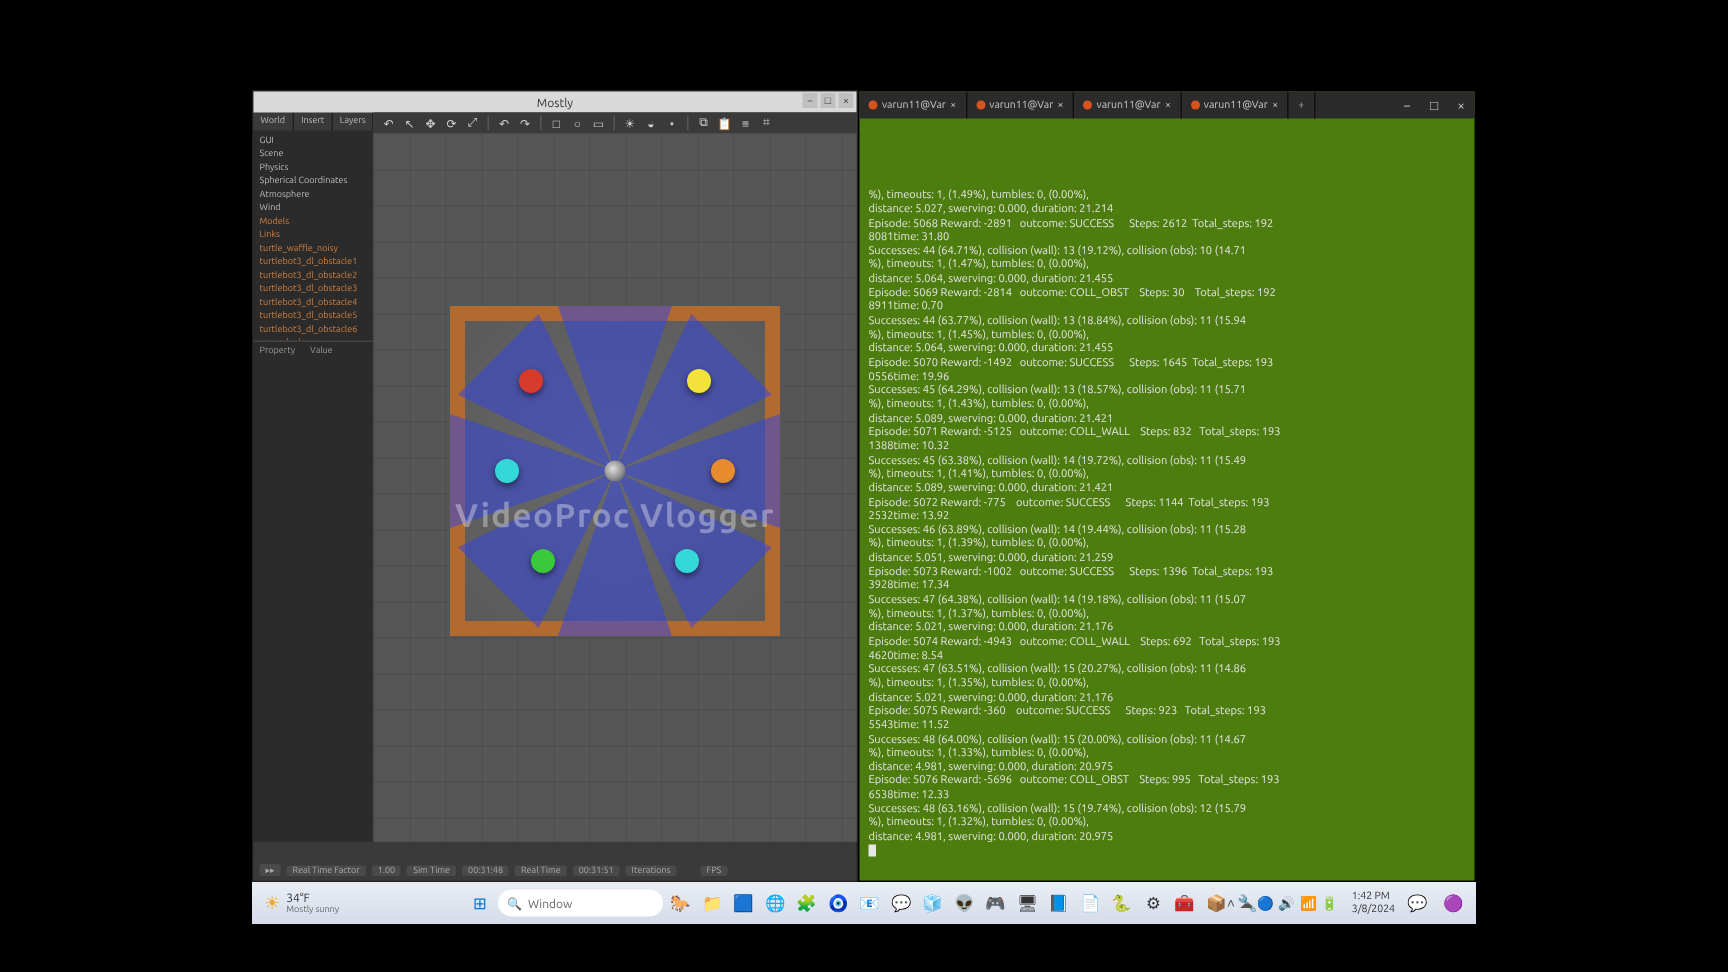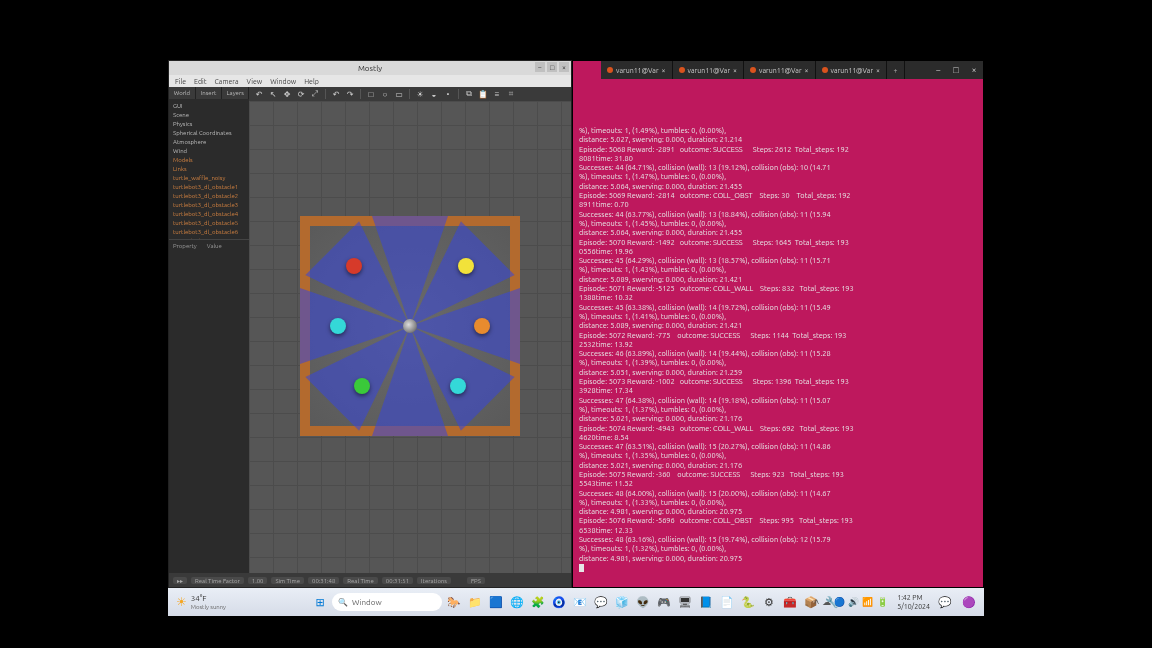--- a/index.html
+++ b/index.html
@@ -36,21 +36,21 @@
 .arena .floor { position: absolute; inset: 0; background: radial-gradient(circle at center, #6a6a6a, #5a5a5a); }
 .cones { position: absolute; inset: 0; }
 .cone { position: absolute; left: 50%; top: 50%; width: 0; height: 0; border-left: 38px solid transparent; border-right: 38px solid transparent; border-bottom: 110px solid rgba(55,70,220,0.55); transform-origin: 50% 0; }
 .peg { position: absolute; width: 16px; height: 16px; border-radius: 50%; transform: translate(-50%, -50%); box-shadow: 0 2px 4px rgba(0,0,0,0.5); }
 .robot { position: absolute; left: 50%; top: 50%; width: 14px; height: 14px; border-radius: 50%; background: radial-gradient(circle at 40% 40%, #ddd, #888 60%, #444); transform: translate(-50%, -50%); }
 .watermark { position: absolute; left: 50%; top: 54%; transform: translate(-50%,-50%); font-size: 22px; font-weight: 600; color: rgba(255,255,255,0.35); letter-spacing: 1px; pointer-events: none; white-space: nowrap; }
 .gz-status { position: absolute; left: 0; right: 0; bottom: 0; height: 14px; background: #3a3a3a; display: flex; align-items: center; gap: 4px; padding: 0 4px; font-size: 6px; color: #aaa; }
 .gz-status .btn { padding: 0 4px; background: #4a4a4a; border-radius: 2px; }
 
 
-.term { position: absolute; left: 404px; top: 0; width: 412px; height: 528px; background: #be185d; border: 1px solid #000; padding-left: 28px; }
+.term { position: absolute; left: 404px; top: 0; width: 412px; height: 528px; background: #4d7c0f; border: 1px solid #000; }
 .term-tabs { height: 18px; background: #2b2b2b; display: flex; align-items: stretch; }
 .term-tab { display: flex; align-items: center; gap: 3px; padding: 0 6px; font-size: 7px; color: #ccc; border-right: 1px solid #111; }
 .term-tab .dot { width: 6px; height: 6px; border-radius: 50%; background: #d9531e; }
 .term-tab.add { color: #aaa; justify-content: center; width: 18px; }
 .term-wctl { margin-left: auto; display: flex; }
 .term-wctl span { width: 18px; text-align: center; font-size: 9px; color: #ccc; line-height: 18px; }
 .term-body { position: absolute; top: 18px; left: 0; right: 0; bottom: 0; padding: 3px 6px; overflow: hidden; font-family: "Ubuntu Mono","DejaVu Sans Mono",monospace; font-size: 7.4px; line-height: 9.3px; color: #e6e6e6; white-space: pre; margin-top: 44px; }
 .term-body .line { display: block; }
 .cursor { display:inline-block; width:5px; height:8px; background:#e6e6e6; vertical-align:middle; }
 
@@ -73,28 +73,20 @@
 
     <div class="gazebo">
       <div class="gz-title">
         <span>Mostly</span>
         <div class="wctl">
           <span>−</span>
           <span>□</span>
           <span>×</span>
         </div>
       </div>
-      <div class="gz-menu" id="gz-menu">
-          <span>File</span>
-          <span>Edit</span>
-          <span>Camera</span>
-          <span>View</span>
-          <span>Window</span>
-          <span>Help</span>
-        </div>
       <div class="gz-body">
         <div class="gz-side">
           <div class="gz-sidetabs" id="gz-sidetabs">
               <span>World</span>
               <span>Insert</span>
               <span>Layers</span>
             </div>
           <div class="gz-tree" id="gz-tree">
               <div class="item">GUI</div>
               <div class="item">Scene</div>
@@ -160,20 +152,21 @@
               <div id="pegs">
                   <div class="peg" style="left: 22%; top: 20%; background: rgb(214, 58, 42);"></div>
                   <div class="peg" style="left: 78%; top: 20%; background: rgb(242, 226, 58);"></div>
                   <div class="peg" style="left: 14%; top: 50%; background: rgb(52, 216, 216);"></div>
                   <div class="peg" style="left: 86%; top: 50%; background: rgb(232, 139, 46);"></div>
                   <div class="peg" style="left: 26%; top: 80%; background: rgb(58, 201, 58);"></div>
                   <div class="peg" style="left: 74%; top: 80%; background: rgb(52, 216, 216);"></div>
                 </div>
               <div class="robot"></div>
             </div>
+            <div class="watermark">VideoProc Vlogger</div>
           </div>
         </div>
       </div>
       <div class="gz-status" id="gz-status">
           <span class="btn">▸▸</span>
           <span class="btn">Real Time Factor</span>
           <span class="btn">1.00</span>
           <span class="btn">Sim Time</span>
           <span class="btn">00:31:48</span>
           <span class="btn">Real Time</span>
@@ -249,19 +242,19 @@
         <div class="tb-ico">🐍</div>
         <div class="tb-ico">⚙</div>
         <div class="tb-ico">🧰</div>
         <div class="tb-ico">📦</div>
         <div class="tb-ico">🔧</div>
       </div>
     <div class="tray">
       <span id="tray-icons"><span class="tico" style="margin-right: 3px;">˄</span><span class="tico" style="margin-right: 3px;">☁</span><span class="tico" style="margin-right: 3px;">🔵</span><span class="tico" style="margin-right: 3px;">🔊</span><span class="tico" style="margin-right: 3px;">📶</span><span class="tico" style="margin-right: 3px;">🔋</span></span>
       <div class="clock">
         <div>1:42 PM</div>
-        <div>5/10/2024</div>
+        <div>3/8/2024</div>
       </div>
       <span class="tb-ico">💬</span>
       <span class="tb-ico">🟣</span>
     </div>
   </div>
 </div>
 
 </body></html>

